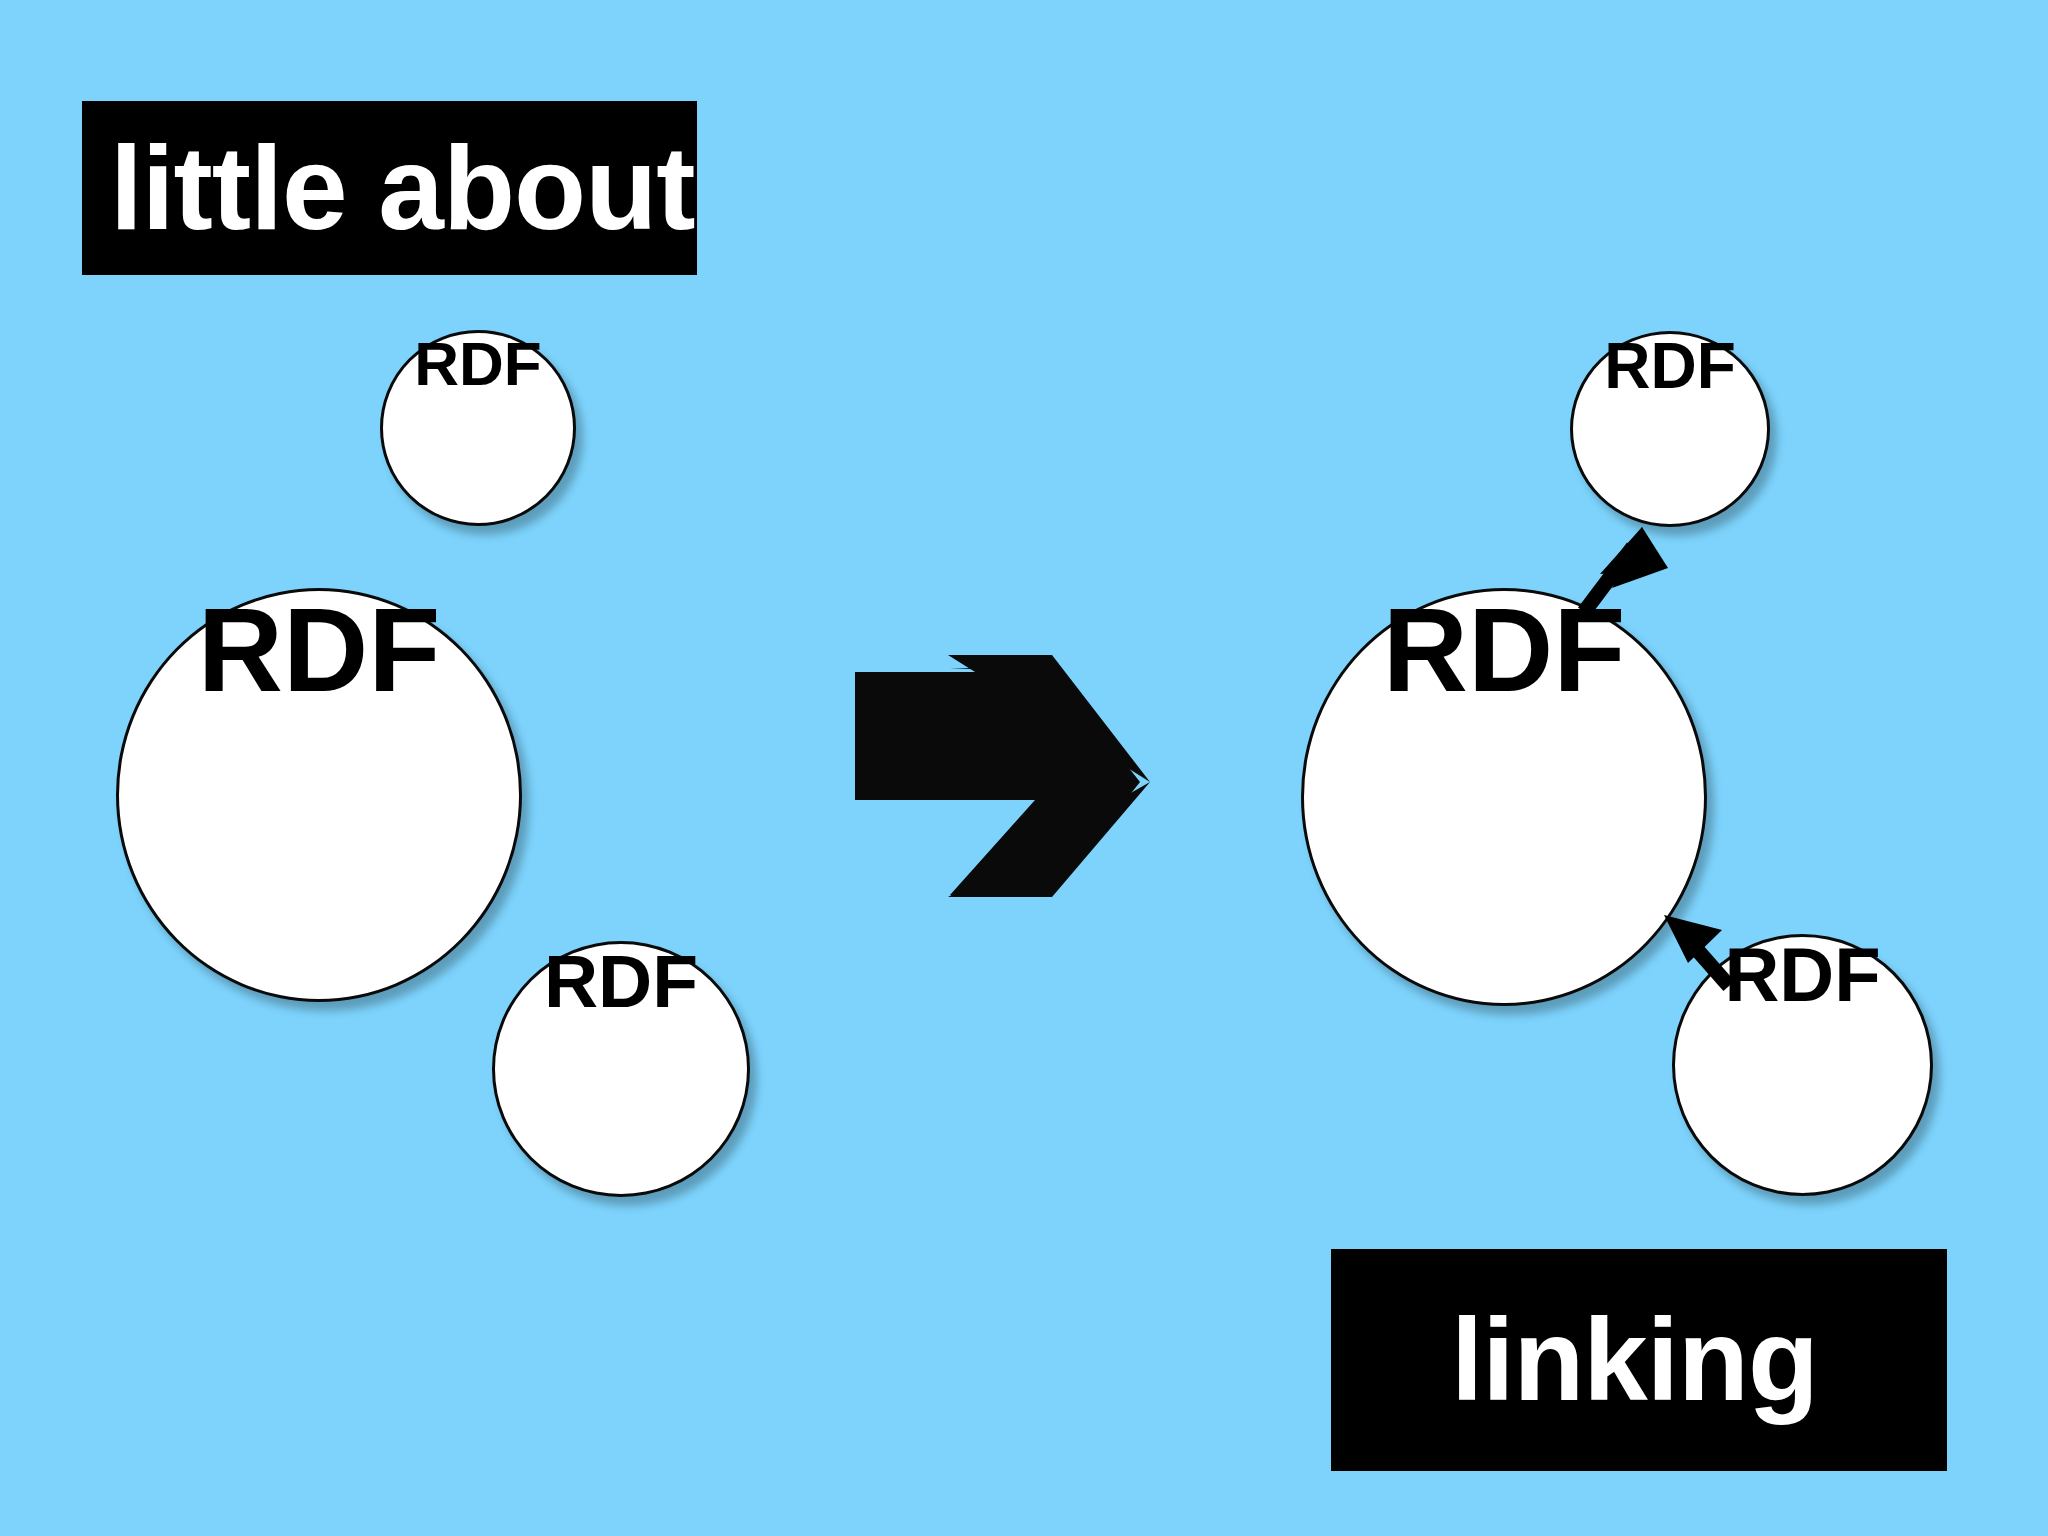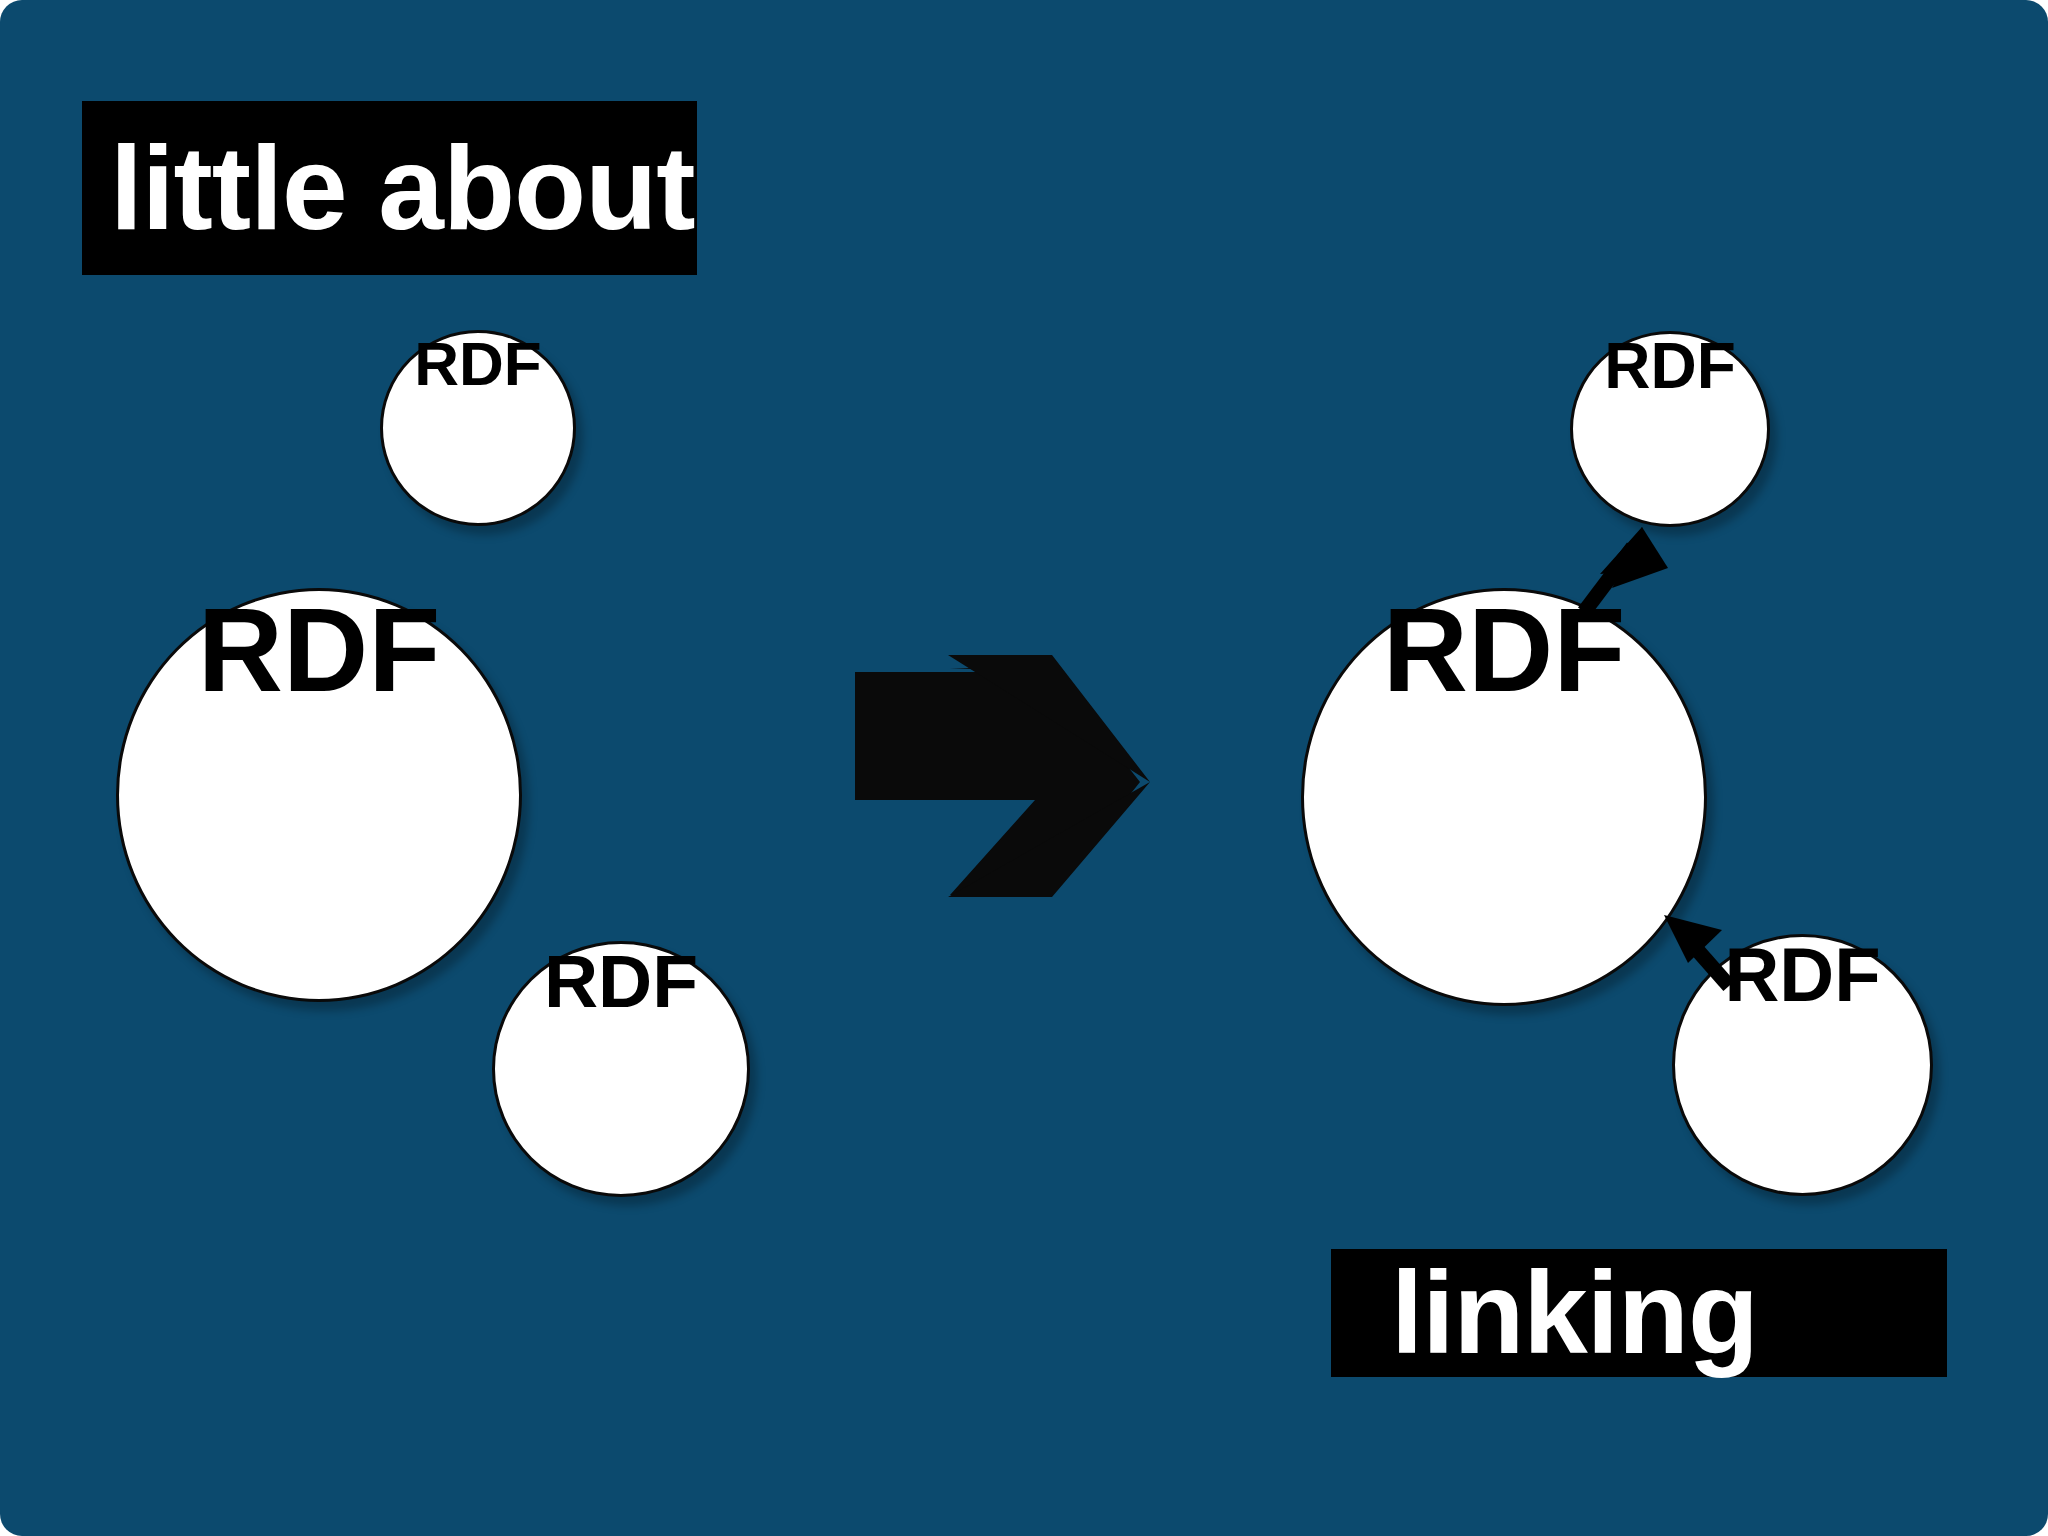--- a/index.html
+++ b/index.html
@@ -4,24 +4,23 @@
 <style>
   html, body {
     margin: 0;
     padding: 0;
     background: #ffffff;
   }
   #slide {
     position: relative;
     width: 2048px;
     height: 1536px;
-    background: #0c4a6e;
+    background: #7dd3fc;
     overflow: hidden;
     font-family: "Liberation Sans", "DejaVu Sans", sans-serif;
-    border-radius: 22px;
   }
 
   
   .label-box {
     position: absolute;
     background: #000000;
     display: flex;
     align-items: center;
     box-sizing: border-box;
   }
@@ -42,22 +41,22 @@
   }
   #label-little-about .label-text {
     font-size: 118px;
     letter-spacing: -1px;
   }
 
   #label-linking {
     left: 1331px;
     top: 1249px;
     width: 616px;
-    height: 128px;
-    padding-left: 60px;
+    height: 222px;
+    padding-left: 120px;
     justify-content: flex-start;
   }
   #label-linking .label-text {
     font-size: 116px;
     letter-spacing: -1px;
   }
 
   
   .rdf-node {
     position: absolute;

